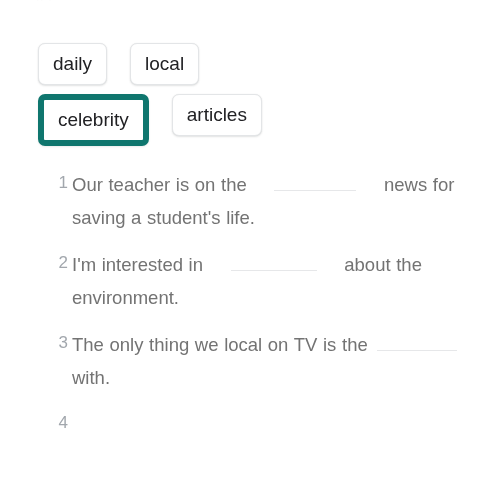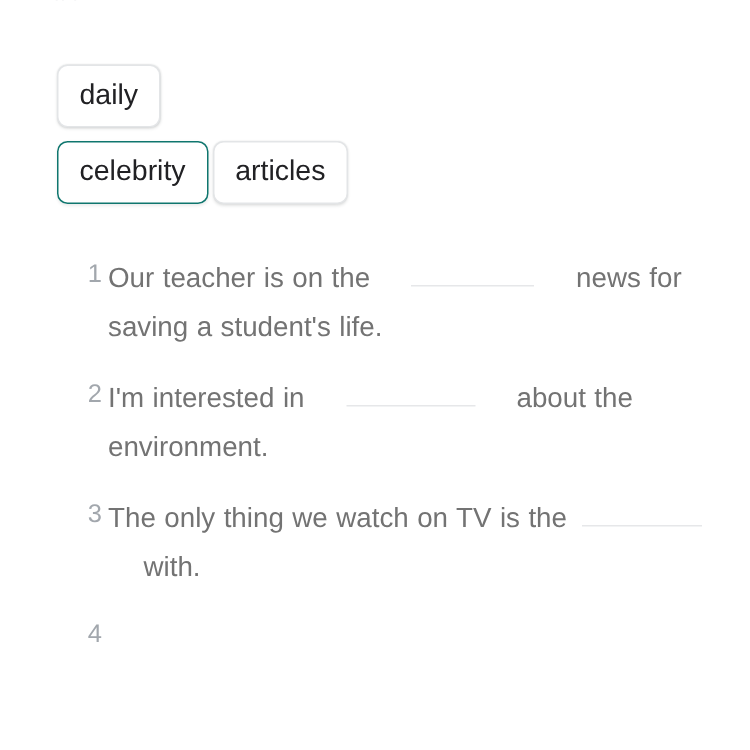--- a/index.html
+++ b/index.html
@@ -36,38 +36,38 @@
   
   .wordbank {
     position: absolute;
     left: 38px;
     top: 43px;
     width: 440px;
   }
   .chip-row {
     display: flex;
     align-items: flex-start;
-    gap: 3px;
+    gap: 23px;
     margin-bottom: 9px;
   }
   .chip {
     background: #ffffff;
     border: 1px solid #e3e5e7;
     border-radius: 7px;
     box-shadow: 0 1px 2px rgba(60,64,67,.14), 0 0 1px rgba(60,64,67,.10);
     color: #212124;
     font-size: 19px;
     line-height: 1;
     padding: 10px 14px 11px 14px;
     white-space: nowrap;
     box-sizing: border-box;
     cursor: pointer;
   }
   .chip.selected {
-    border: 1px solid #0f766e;
+    border: 6px solid #0f766e;
     box-shadow: 0 1px 2px rgba(60,64,67,.10);
   }
 
   
   .questions {
     position: absolute;
     left: 0;
     top: 168px;
     width: 500px;
   }
@@ -106,20 +106,21 @@
 </head>
 <body>
 
 <div id="app">
 
   <div class="top-sliver">∙∙ ∙</div>
 
   <div class="wordbank">
     <div class="chip-row">
       <div class="chip">daily</div>
+      <div class="chip">local</div>
     </div>
     <div class="chip-row">
       <div class="chip selected">celebrity</div>
       <div class="chip">articles</div>
     </div>
   </div>
 
   <div class="questions">
 
     <div class="question">
@@ -136,21 +137,21 @@
       <div class="q-body">
         <span>I'm interested in</span>
         <span class="sp-wide"></span><span class="blank" style="width:86px"></span><span class="sp-wide"></span>
         <span>about the environment.</span>
       </div>
     </div>
 
     <div class="question">
       <div class="q-num">3</div>
       <div class="q-body">
-        <span>The only thing we watch on TV is the</span>
+        <span>The only thing we local on TV is the</span>
         <span class="blank" style="width:80px"></span><span class="sp-wide"></span>
         <span>with.</span>
       </div>
     </div>
 
     <div class="question">
       <div class="q-num">4</div>
     </div>
 
   </div>

